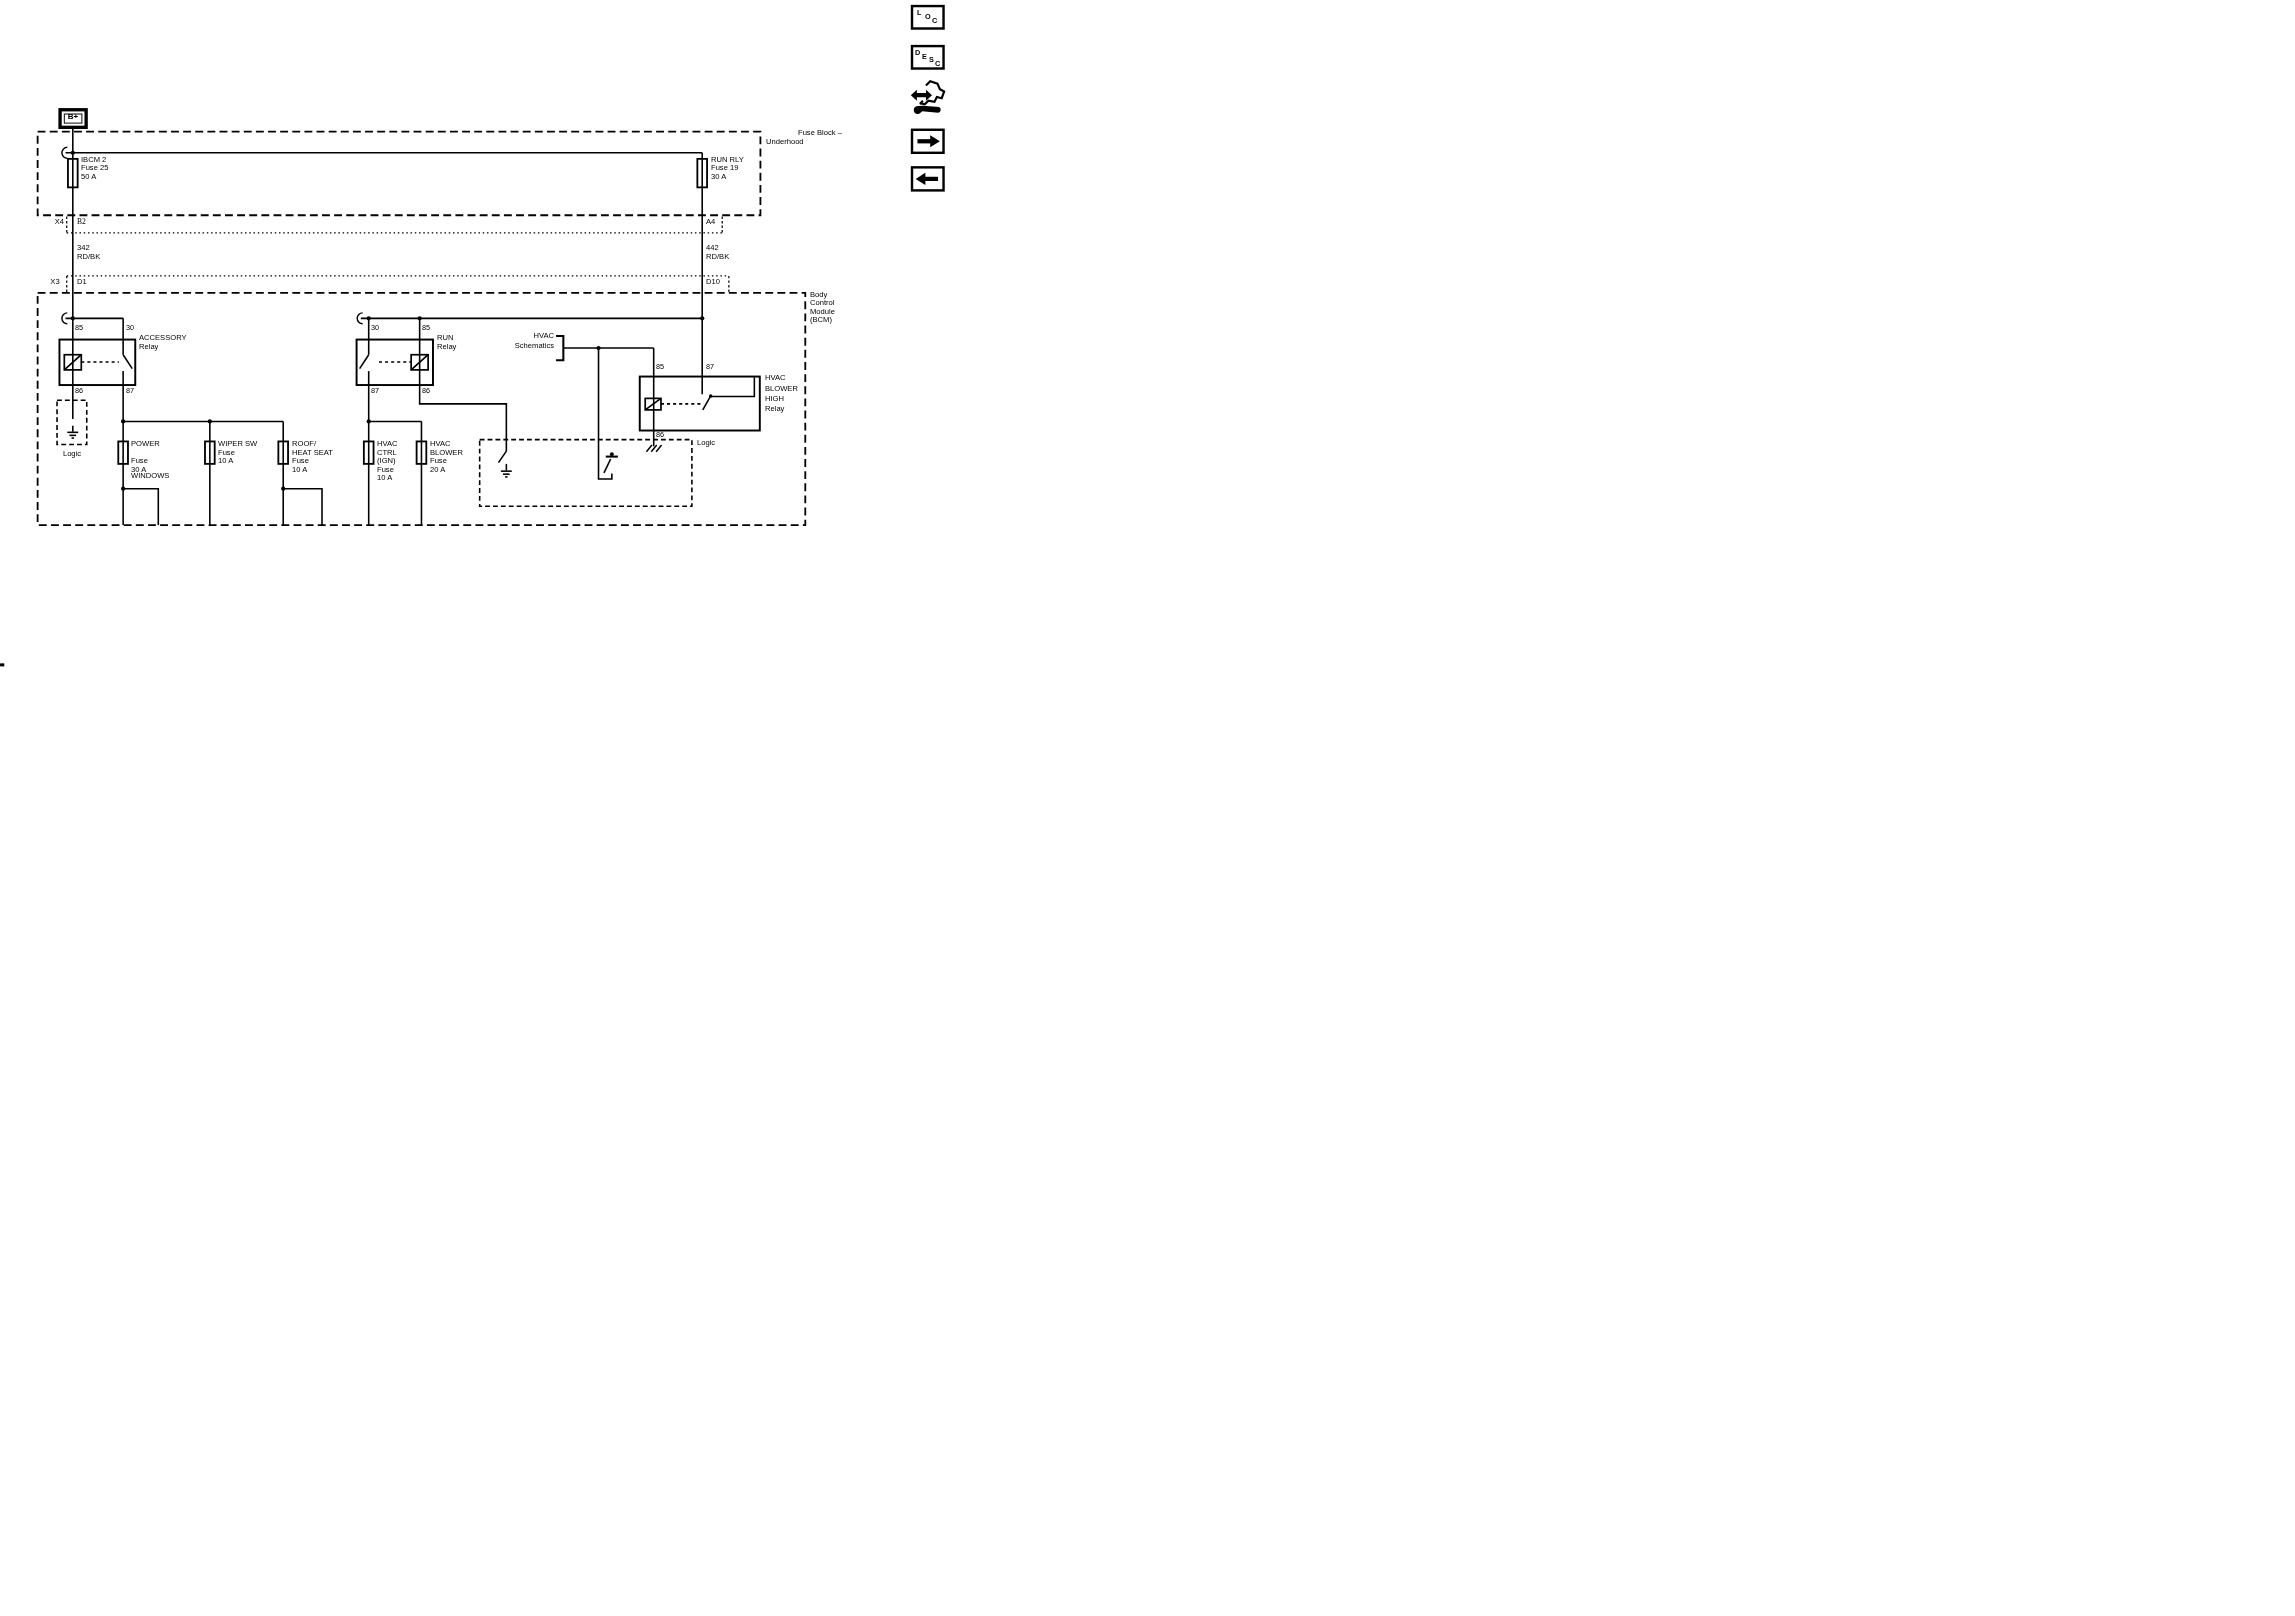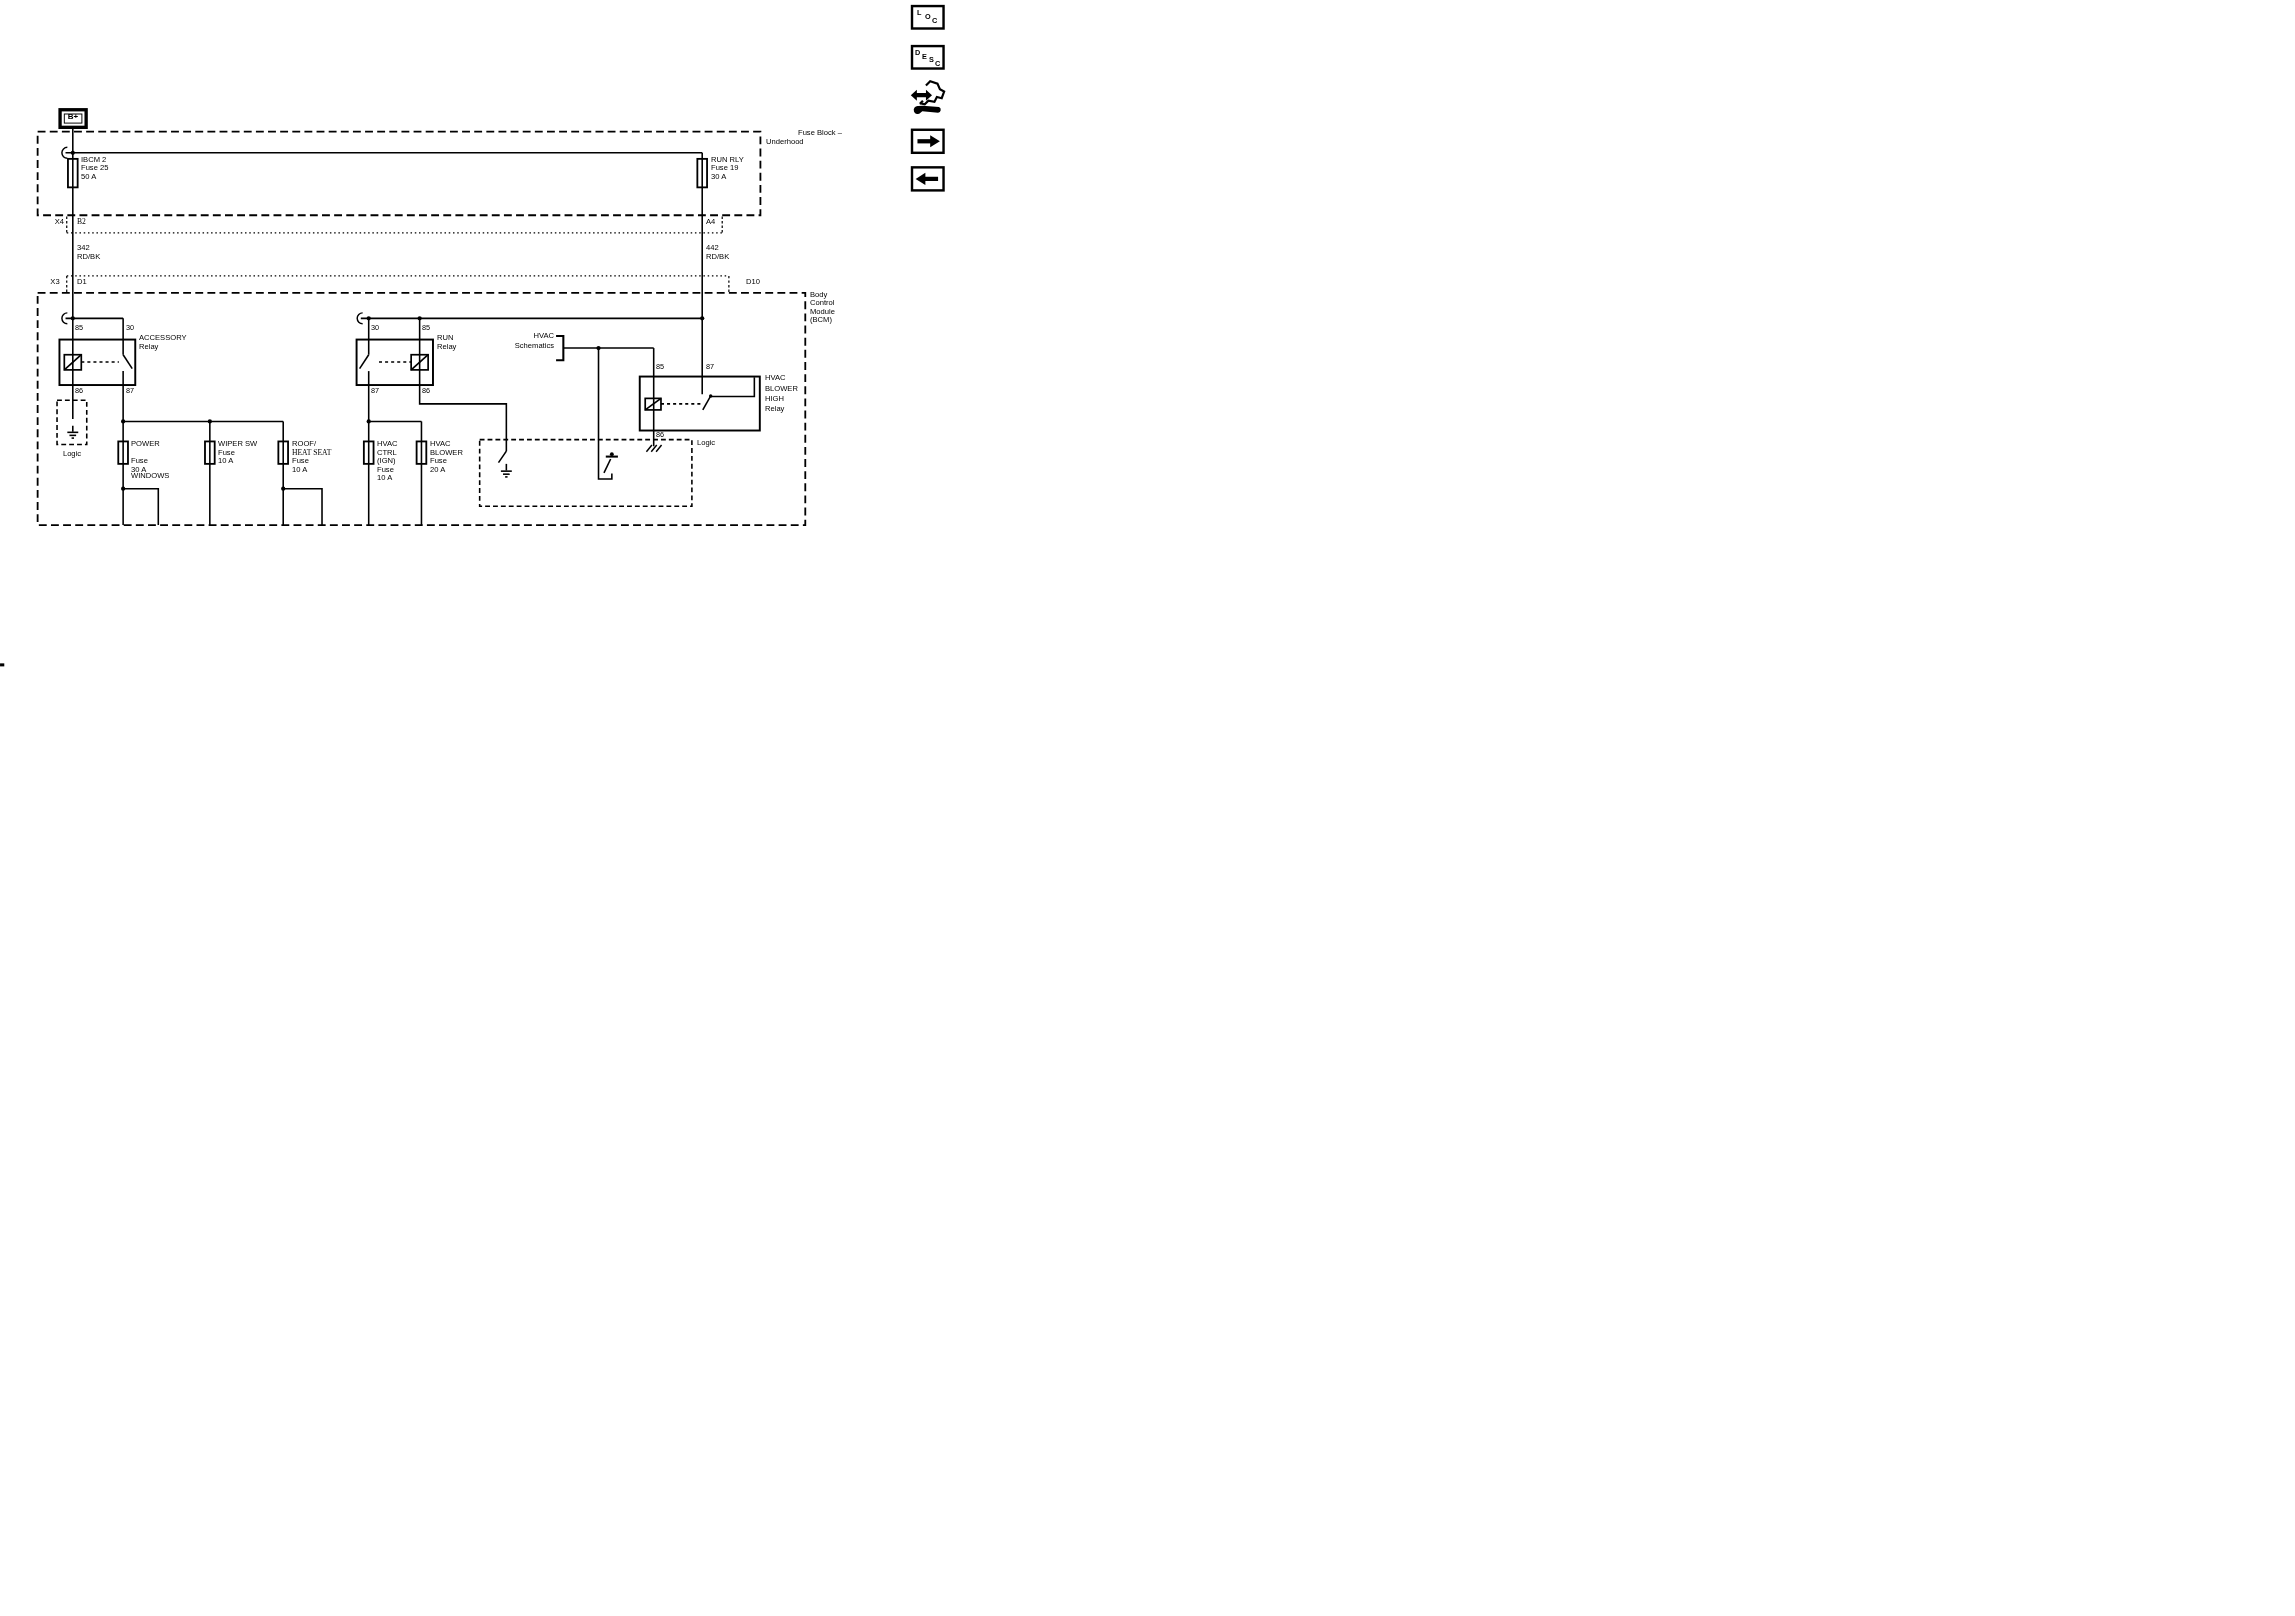--- a/index.html
+++ b/index.html
@@ -212,21 +212,21 @@
   <div class="lbl" style="left:77px;top:218px;font-family:Liberation Serif, serif;">B2</div>
   <div class="lbl" style="left:706px;top:218px;">A4</div>
 
   <div class="lbl" style="left:77px;top:244px;">342</div>
   <div class="lbl" style="left:77px;top:253px;">RD/BK</div>
   <div class="lbl" style="left:706px;top:244px;">442</div>
   <div class="lbl" style="left:706px;top:253px;">RD/BK</div>
 
   <div class="lbl ra" style="left:46px;top:278px;width:18px;text-align:center;">X3</div>
   <div class="lbl" style="left:77px;top:278px;">D1</div>
-  <div class="lbl" style="left:706px;top:278px;margin-left:40px;">D10</div>
+  <div class="lbl" style="left:706px;top:278px;">D10</div>
 
   <div class="lbl" style="left:810px;top:291px;">Body</div>
   <div class="lbl" style="left:810px;top:299px;">Control</div>
   <div class="lbl" style="left:810px;top:308px;">Module</div>
   <div class="lbl" style="left:810px;top:316px;">(BCM)</div>
 
   <div class="pin" style="left:75px;top:324px;">85</div>
   <div class="pin" style="left:126px;top:324px;">30</div>
   <div class="pin" style="left:75px;top:387px;">86</div>
   <div class="pin" style="left:126px;top:387px;">87</div>
@@ -257,21 +257,21 @@
   <div class="lbl" style="left:131px;top:440px;">POWER</div>
   <div class="lbl" style="left:131px;top:472px;">WINDOWS</div>
   <div class="lbl" style="left:131px;top:457px;">Fuse</div>
   <div class="lbl" style="left:131px;top:466px;">30 A</div>
 
   <div class="lbl" style="left:218px;top:440px;">WIPER SW</div>
   <div class="lbl" style="left:218px;top:449px;">Fuse</div>
   <div class="lbl" style="left:218px;top:457px;">10 A</div>
 
   <div class="lbl" style="left:292px;top:440px;">ROOF/</div>
-  <div class="lbl" style="left:292px;top:449px;font-family:Liberation Serif, serif;">HEAT SEAT</div>
+  <div class="lbl" style="left:292px;top:449px;">HEAT SEAT</div>
   <div class="lbl" style="left:292px;top:457px;">Fuse</div>
   <div class="lbl" style="left:292px;top:466px;">10 A</div>
 
   <div class="lbl" style="left:377px;top:440px;">HVAC</div>
   <div class="lbl" style="left:377px;top:449px;">CTRL</div>
   <div class="lbl" style="left:377px;top:457px;">(IGN)</div>
   <div class="lbl" style="left:377px;top:466px;">Fuse</div>
   <div class="lbl" style="left:377px;top:474px;">10 A</div>
 
   <div class="lbl" style="left:430px;top:440px;">HVAC</div>

